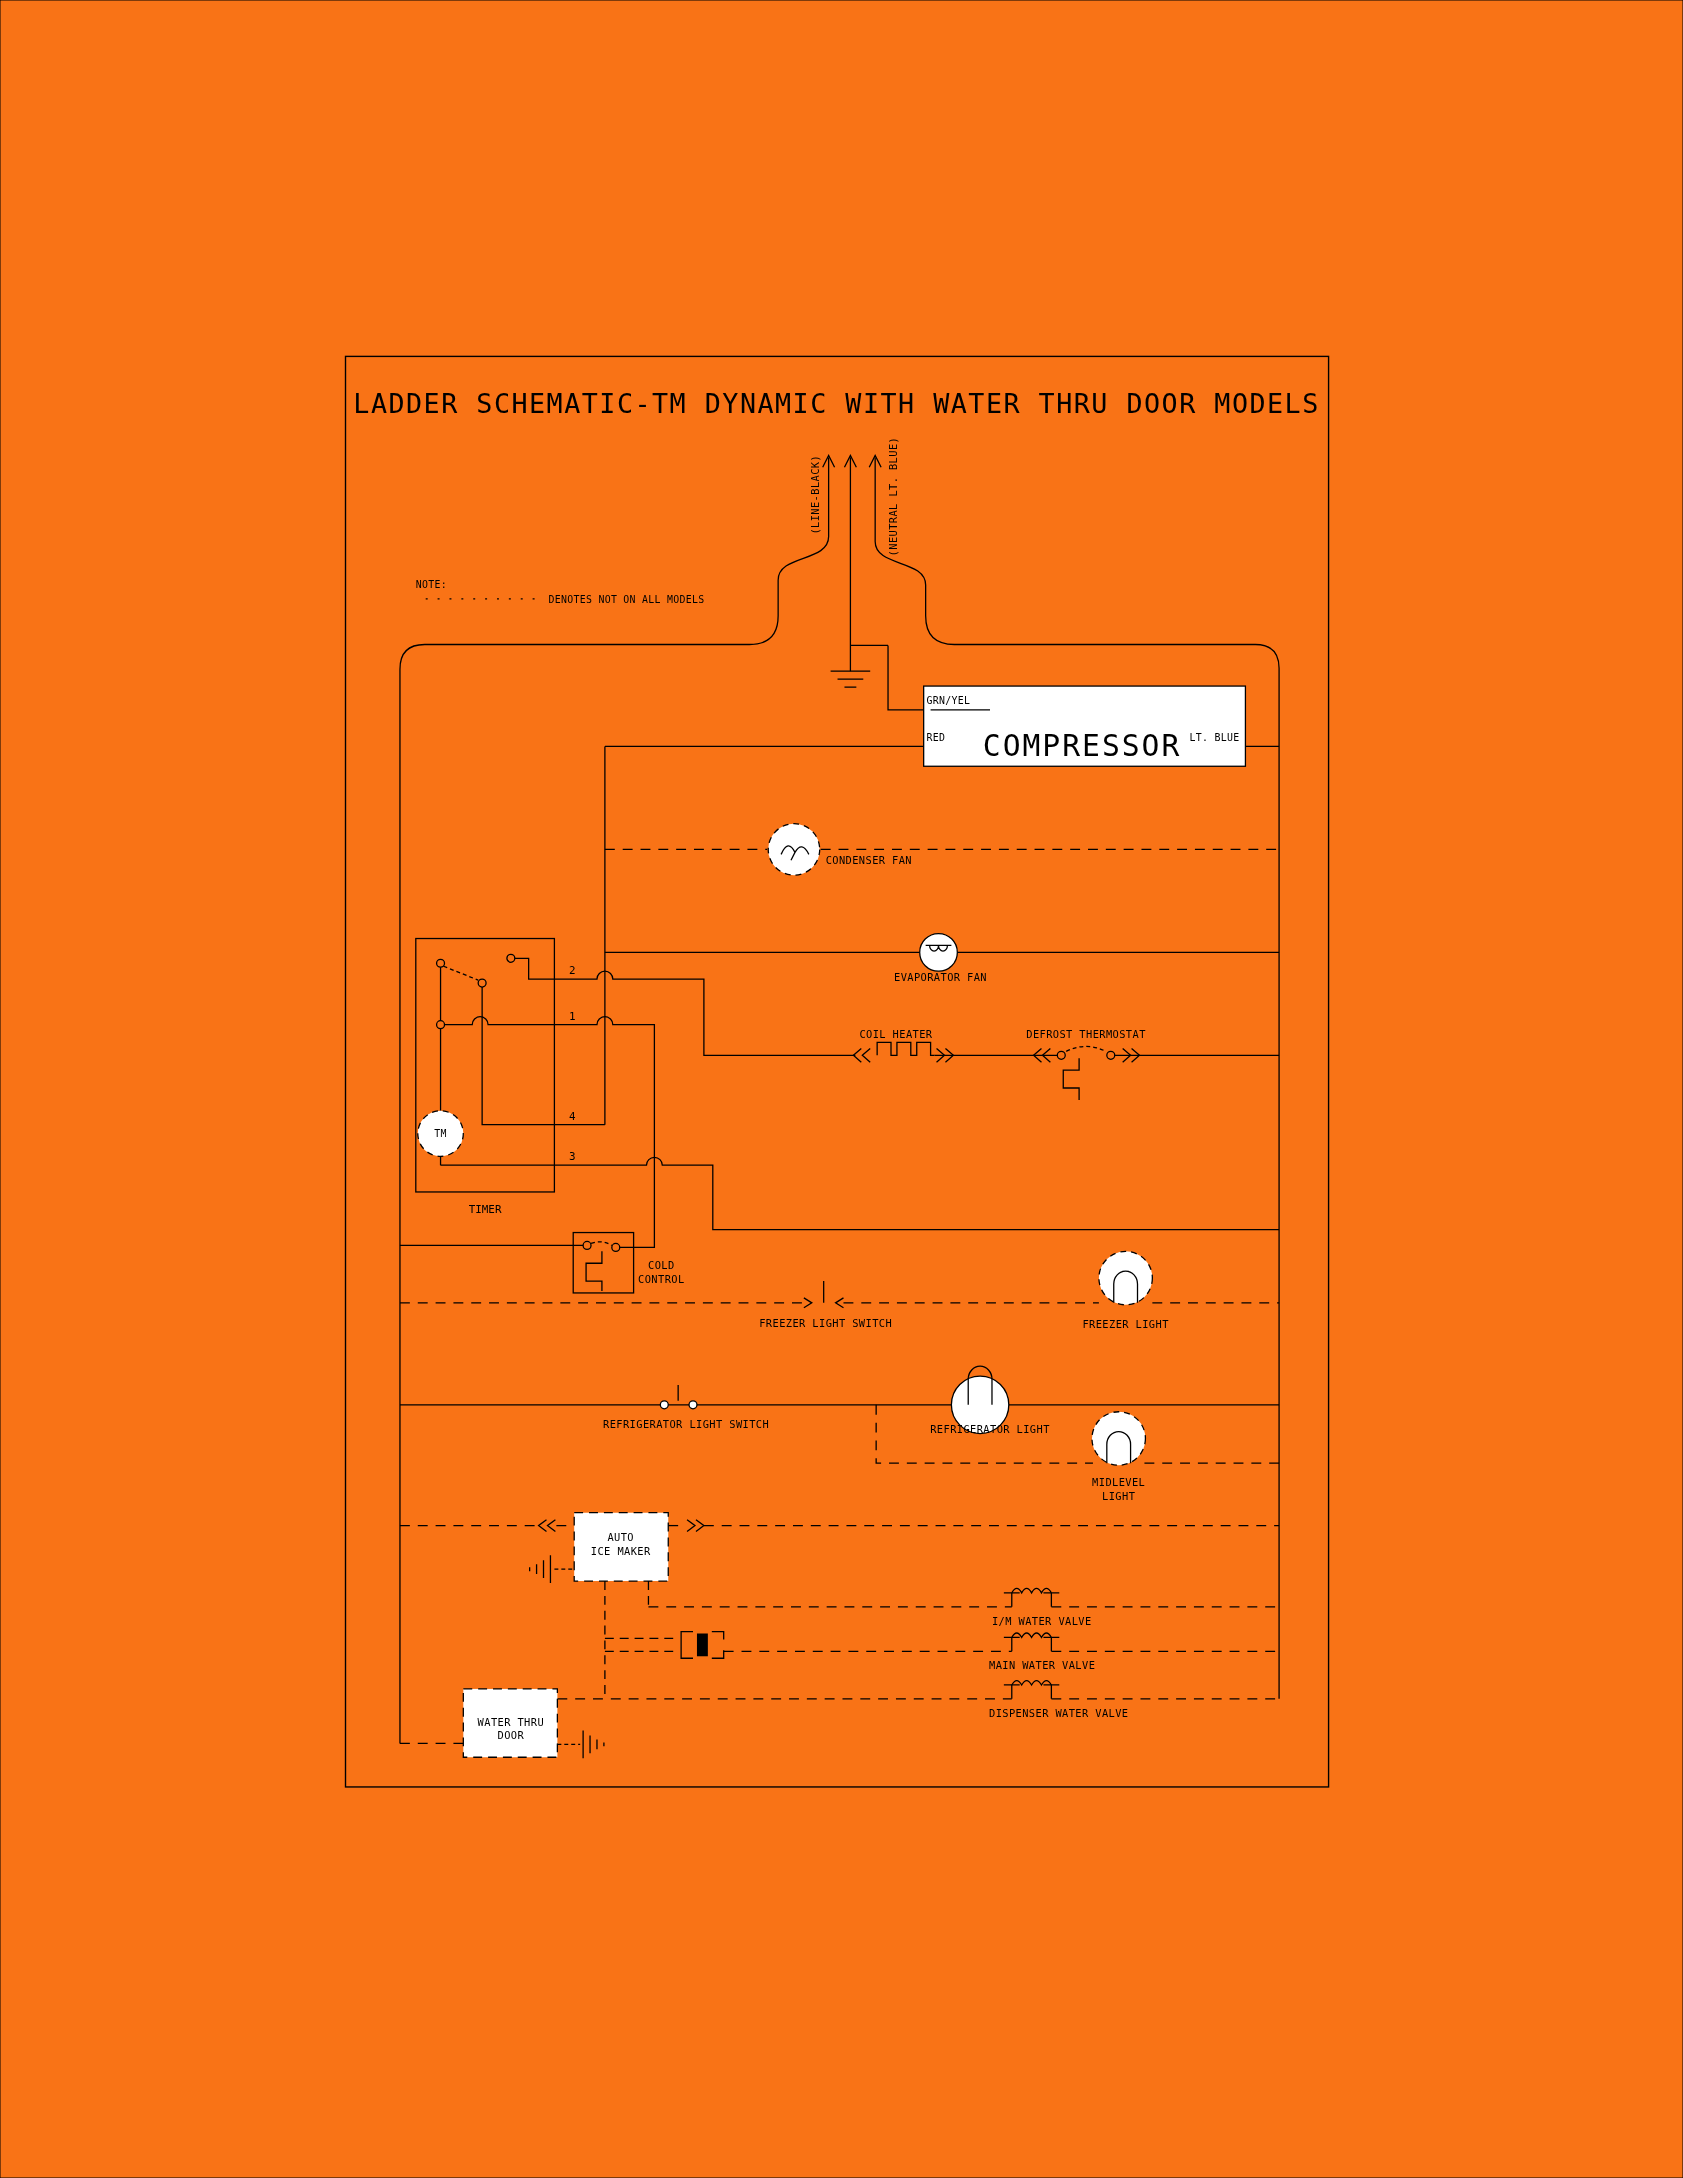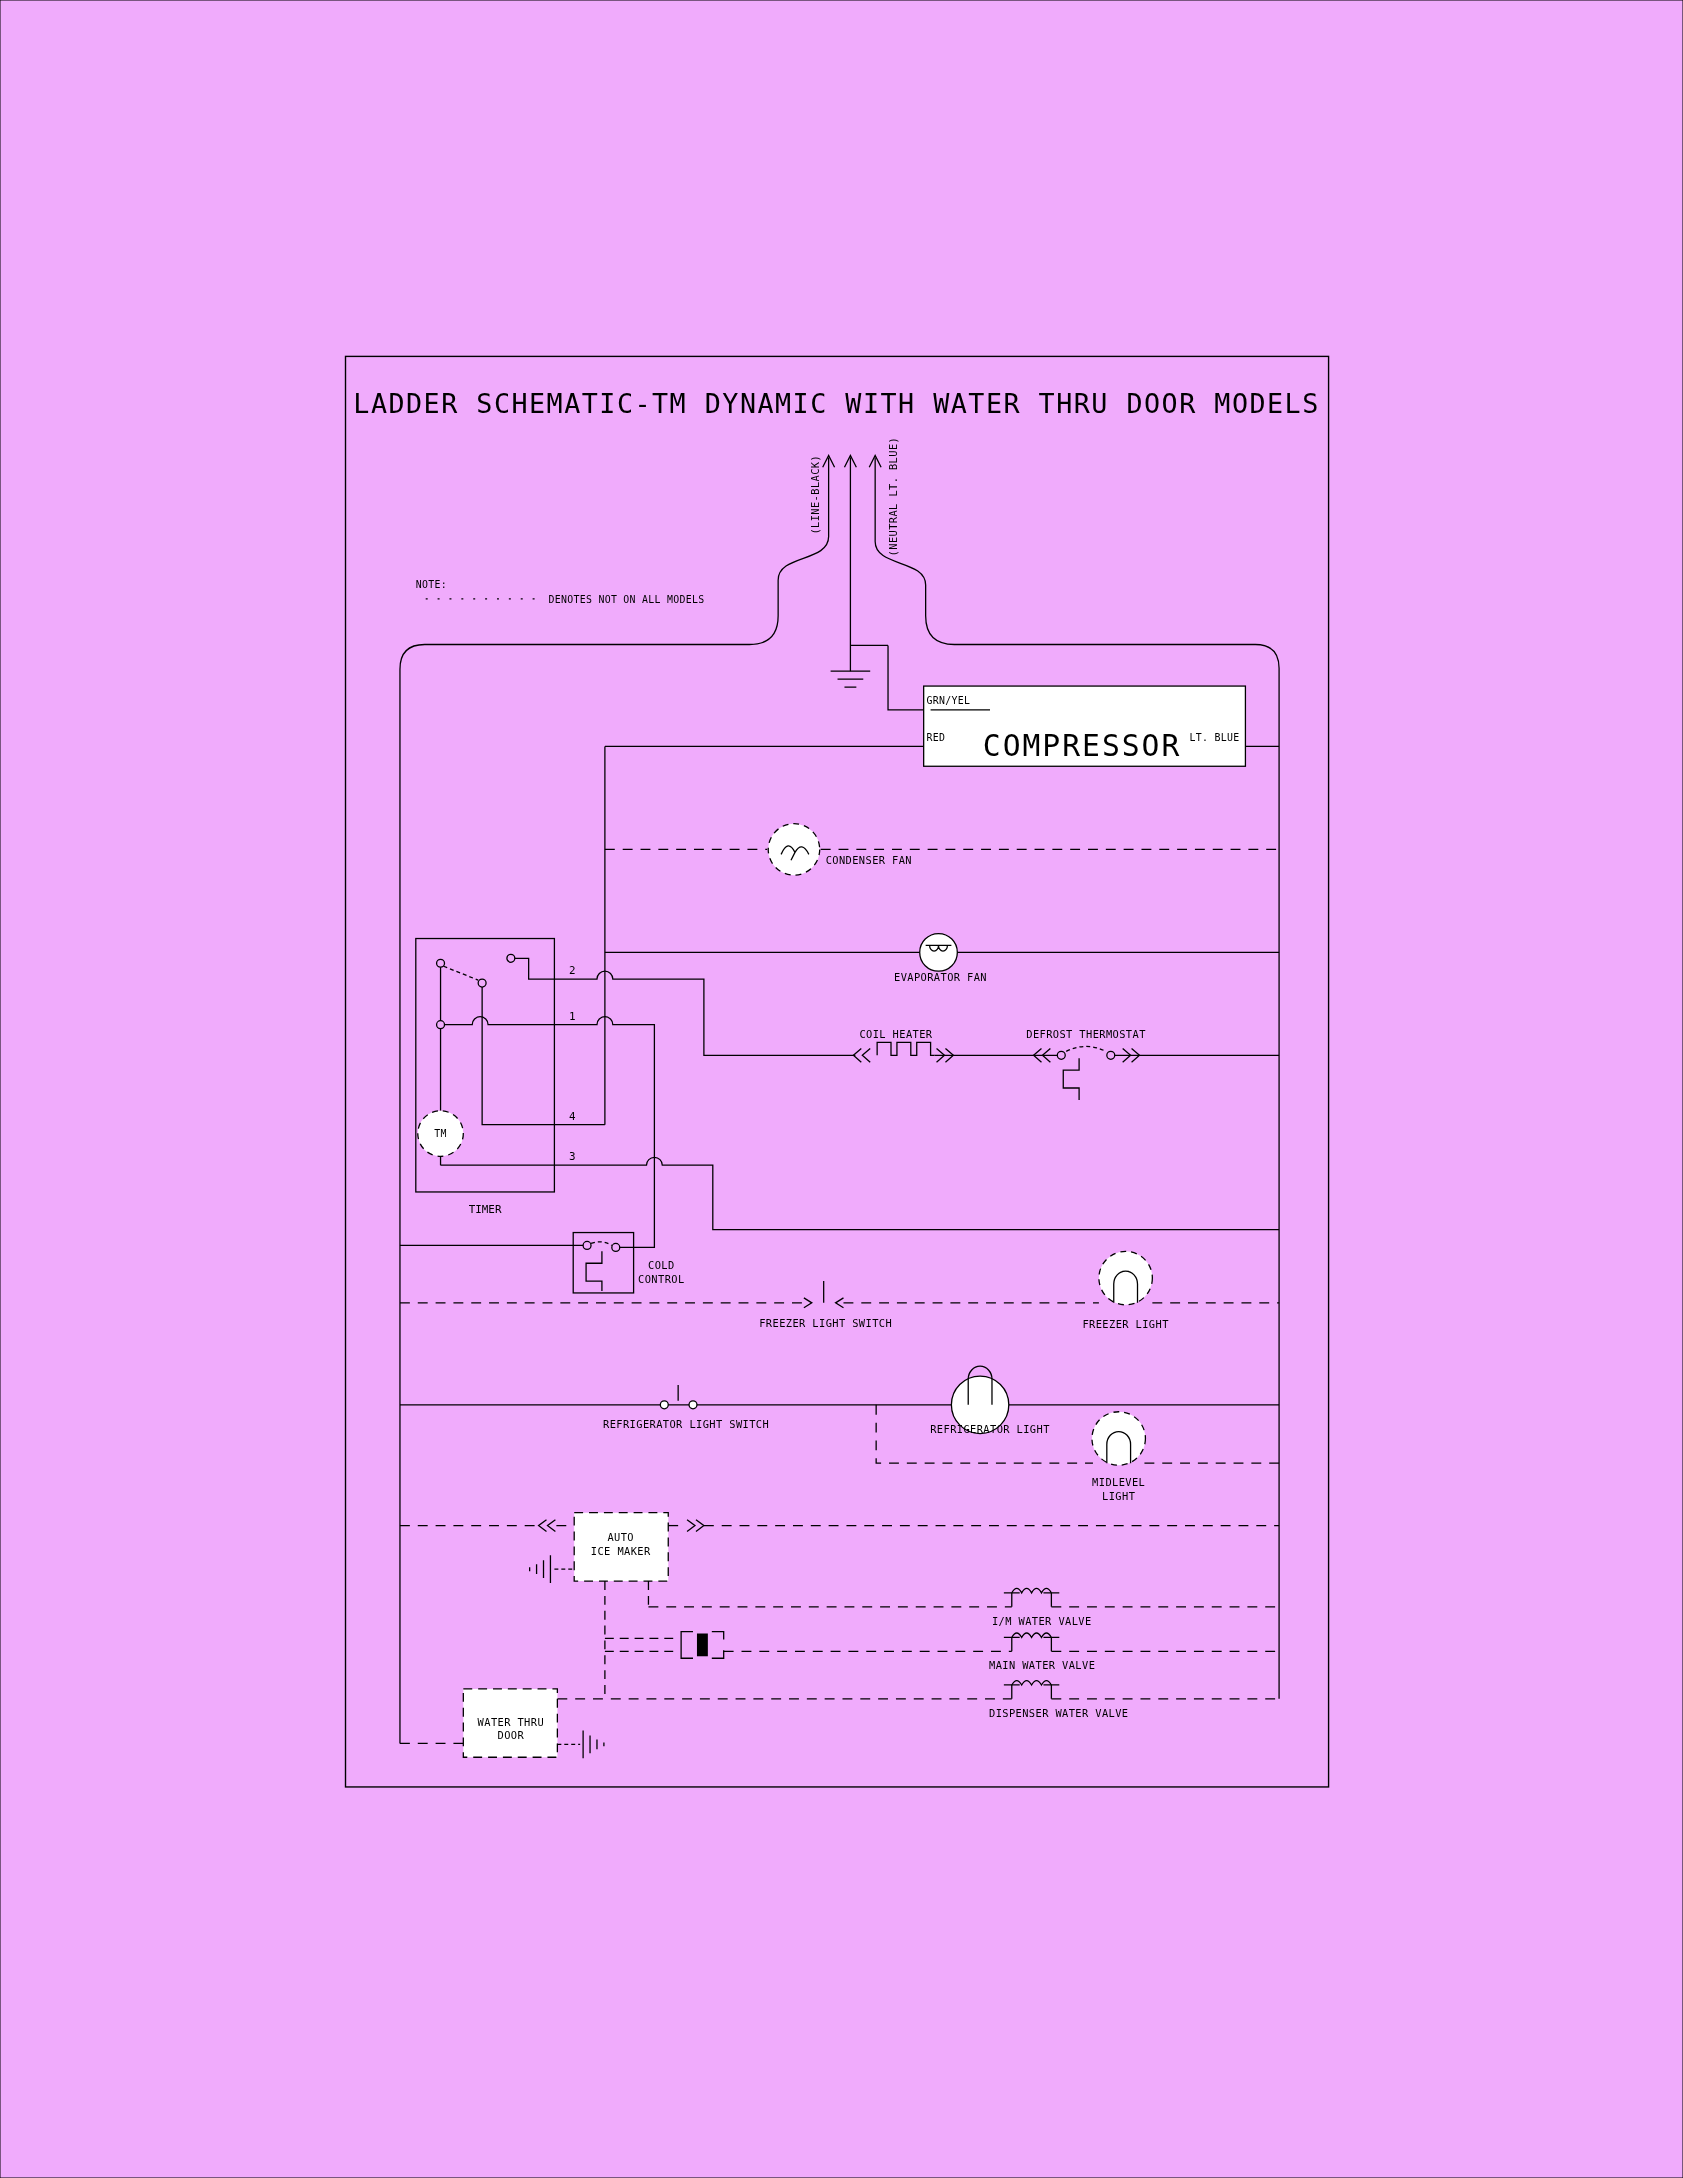--- a/index.html
+++ b/index.html
@@ -1,16 +1,16 @@
 <!DOCTYPE html>
 <html><head>
 <meta charset="utf-8">
 <style>
   html,body{margin:0;padding:0;background:#fff;}
-  .page{position:relative;width:1683px;height:2178px;background:#f0abfc;}
+  .page{position:relative;width:1683px;height:2178px;background:#f97316;}
   svg{position:absolute;top:0;left:0;}
   text{fill:#000;font-family:"DejaVu Sans Mono","Liberation Mono",monospace;}
   .lbl{font-size:10.5px;letter-spacing:.4px;}
   .lbl-sm{font-size:10px;letter-spacing:.3px;}
   .ttl{font-size:27px;letter-spacing:1.5px;}
   .big{font-size:30px;letter-spacing:2px;}
   .term{font-size:11px;}
   path,rect,circle,line{stroke:#000;fill:none;}
   .w{stroke-width:1.3;}
   .frame{stroke-width:1.4;}

